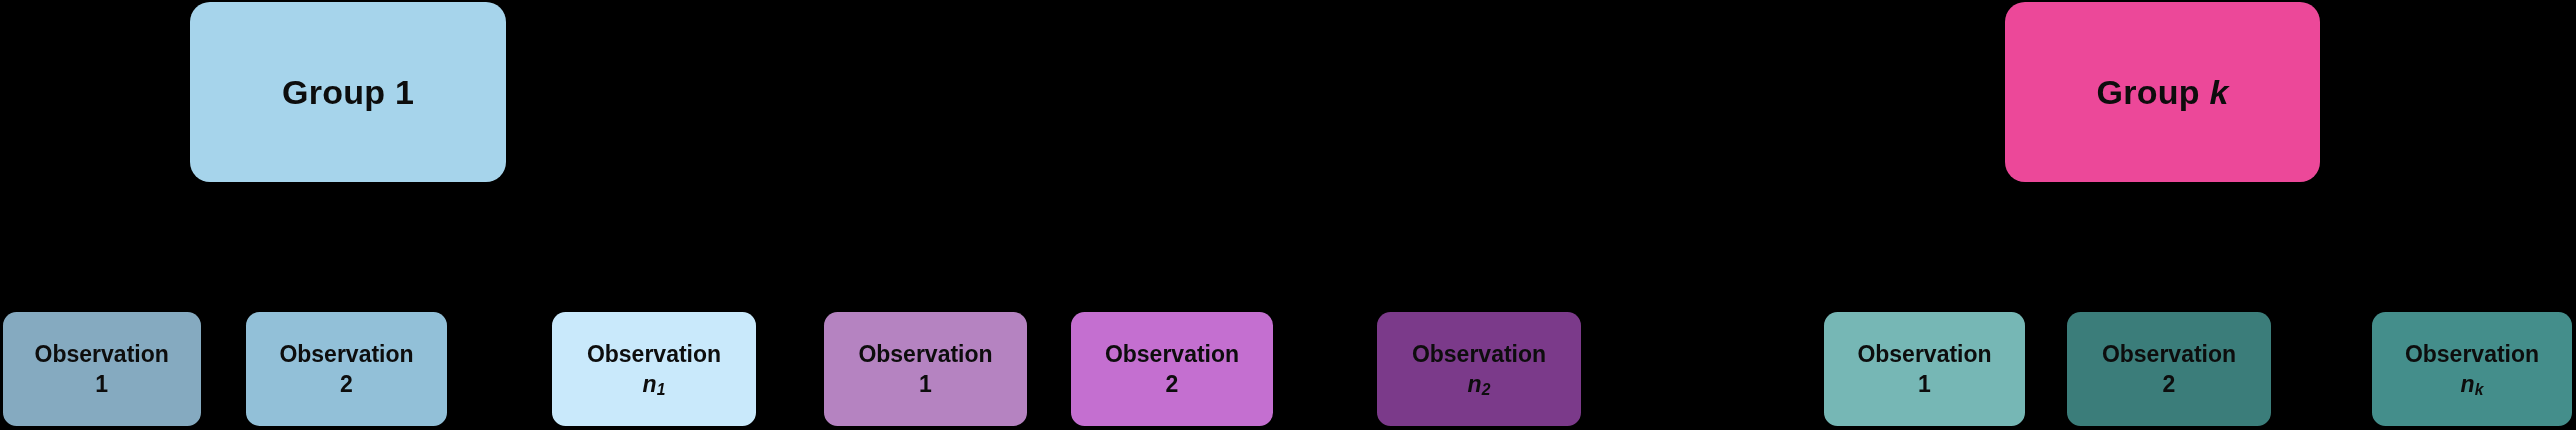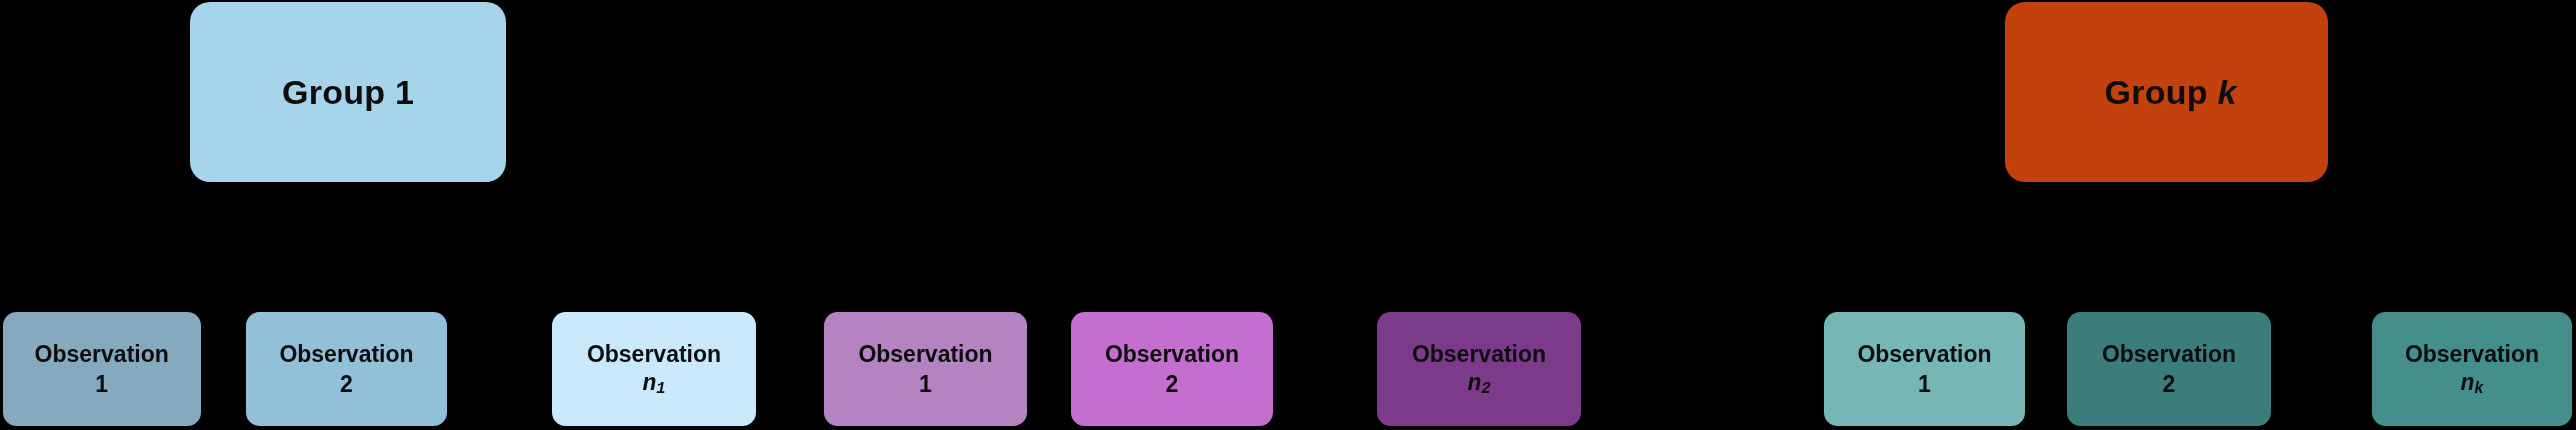--- a/index.html
+++ b/index.html
@@ -56,38 +56,38 @@
   #c1o2 { left: 246px;  width: 201px; }
   #c1on { left: 552px;  width: 204px; }
   
   #c2o1 { left: 824px; width: 203px; }
   #c2o2 { left: 1071px; width: 202px; }
   #c2on { left: 1377px; width: 204px; }
   
   #c3o1 { left: 1824px; width: 201px; }
   #c3o2 { left: 2067px; width: 204px; }
   #c3on { left: 2372px; width: 200px; }
-  .obs-n .line2 { font-style: italic; font-family: Liberation Mono, monospace; }
+  .obs-n .line2 { font-style: italic; }
   .line2 sub {
     font-size: 0.68em;
     vertical-align: baseline;
     position: relative;
     top: 0.18em;
     font-style: italic;
   }
 </style>
 </head>
 <body>
 
 <div id="canvas">
 
   <div class="group-box" id="g1" style="background-color: rgb(166, 212, 235);">
     <span class="glabel"><span>Group</span><span class="gsuffix">1</span></span>
   </div>
-  <div class="group-box" id="gk" style="background-color: #c2410c; padding-left: 8px;">
+  <div class="group-box" id="gk" style="background-color: #ec4899;">
     <span class="glabel"><span>Group</span><span class="gsuffix">k</span></span>
   </div>
 
   <div class="obs-box" id="c1o1" style="background-color: rgb(133, 170, 192);">
     <span class="line1">Observation</span>
     <span class="line2"><span>1</span><sub></sub></span>
   </div>
   <div class="obs-box" id="c1o2" style="background-color: rgb(146, 192, 216);">
     <span class="line1">Observation</span>
     <span class="line2"><span>2</span><sub></sub></span>

